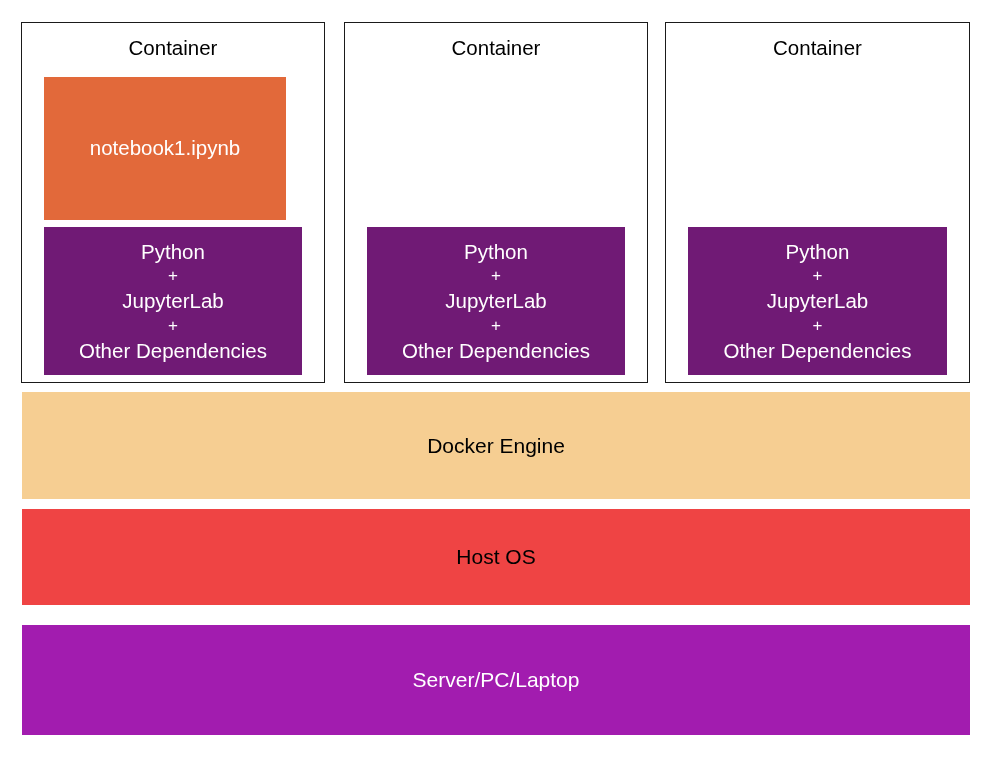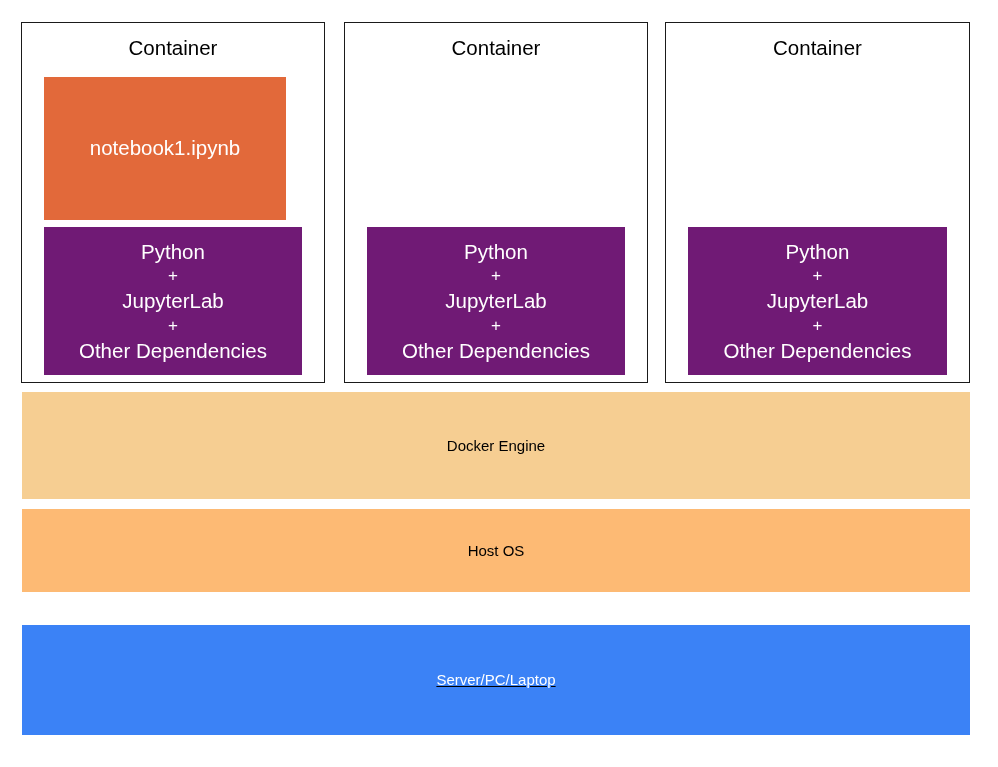--- a/index.html
+++ b/index.html
@@ -94,44 +94,43 @@
   .band {
     position: absolute;
     left: 22px;
     width: 948px;
     display: flex;
     flex-direction: column;
     align-items: center;
     justify-content: center;
   }
   .band-line {
-    font-size: 15px;
+    font-size: 21px;
     line-height: 1.42;
     white-space: nowrap;
   }
 
   .band.docker {
     top: 392px;
     height: 107px;
     background: #f6ce92;
   }
   .band.docker .band-line { color: #000000; }
 
   .band.hostos {
     top: 509px;
-    height: 83px;
-    background: #fdba74;
+    height: 96px;
+    background: #ef4444;
   }
   .band.hostos .band-line { color: #000000; }
 
   .band.hardware {
     top: 625px;
     height: 110px;
-    background: #3b82f6;
-    text-decoration: underline;
+    background: #a21caf;
   }
   .band.hardware .band-line { color: #ffffff; }
 </style>
 </head>
 <body>
 
 <div id="diagram">
 
   <div class="container-box c1">
     <div class="container-title">Container</div>

